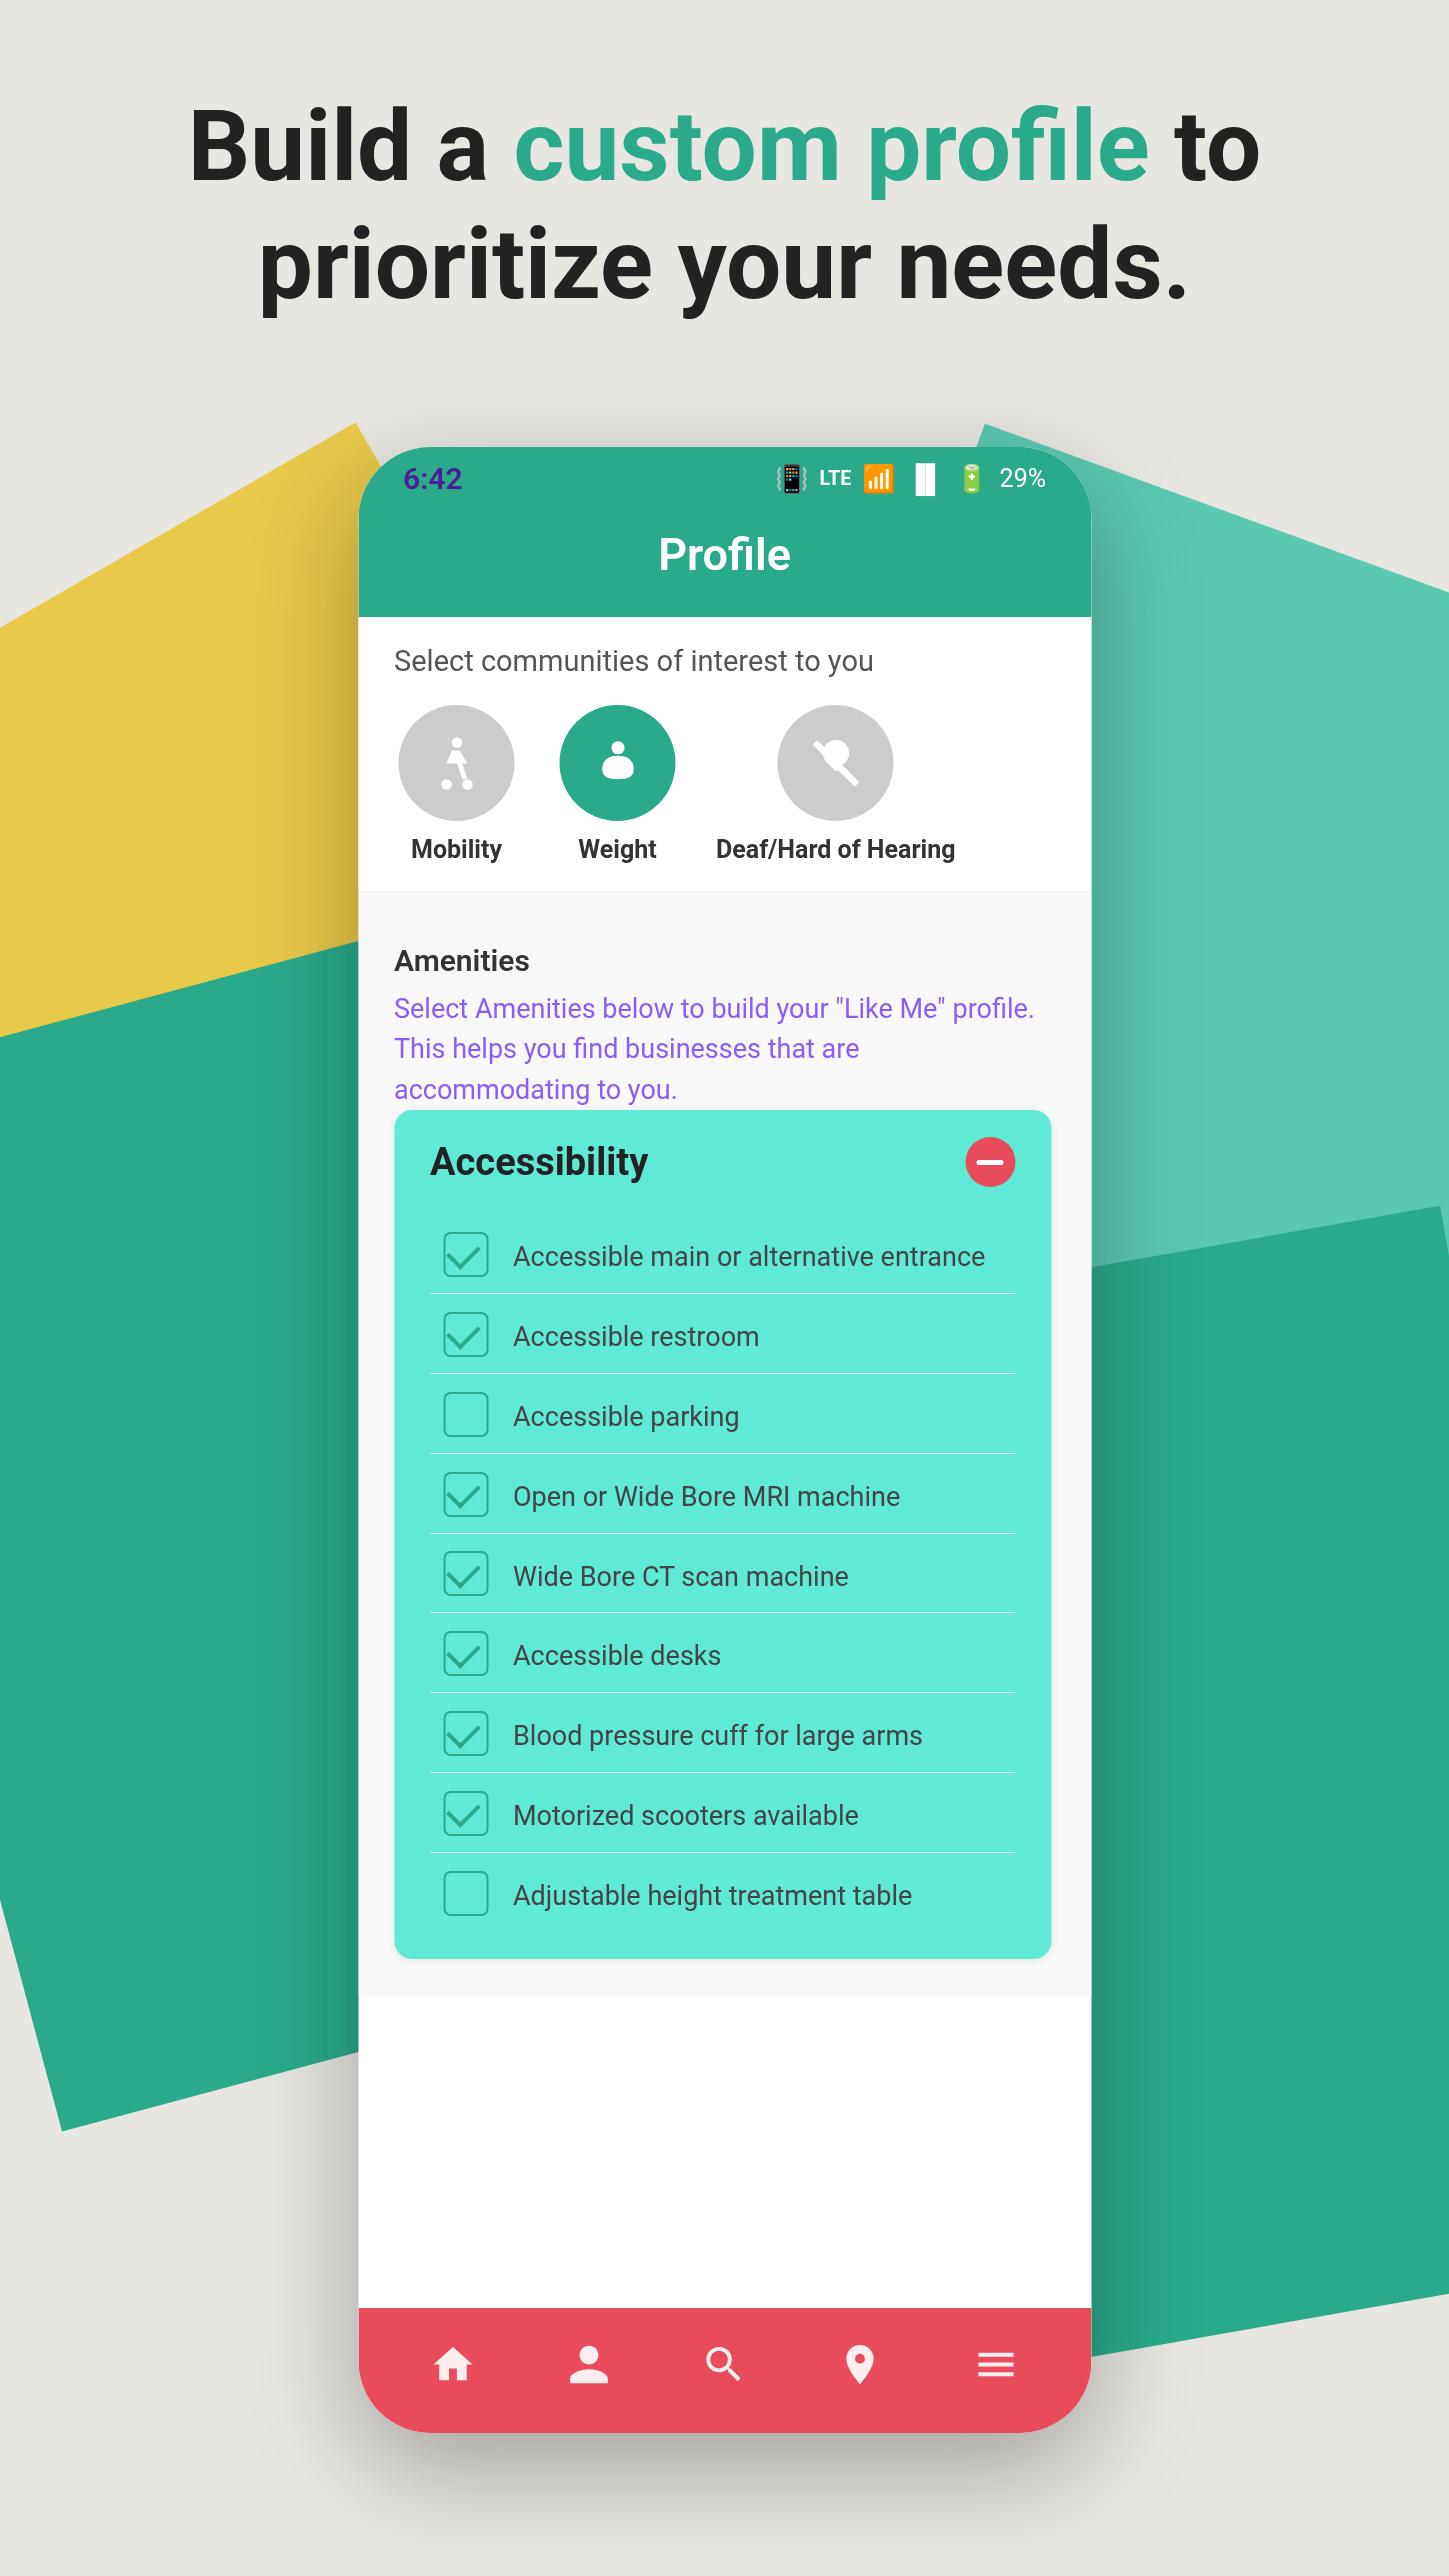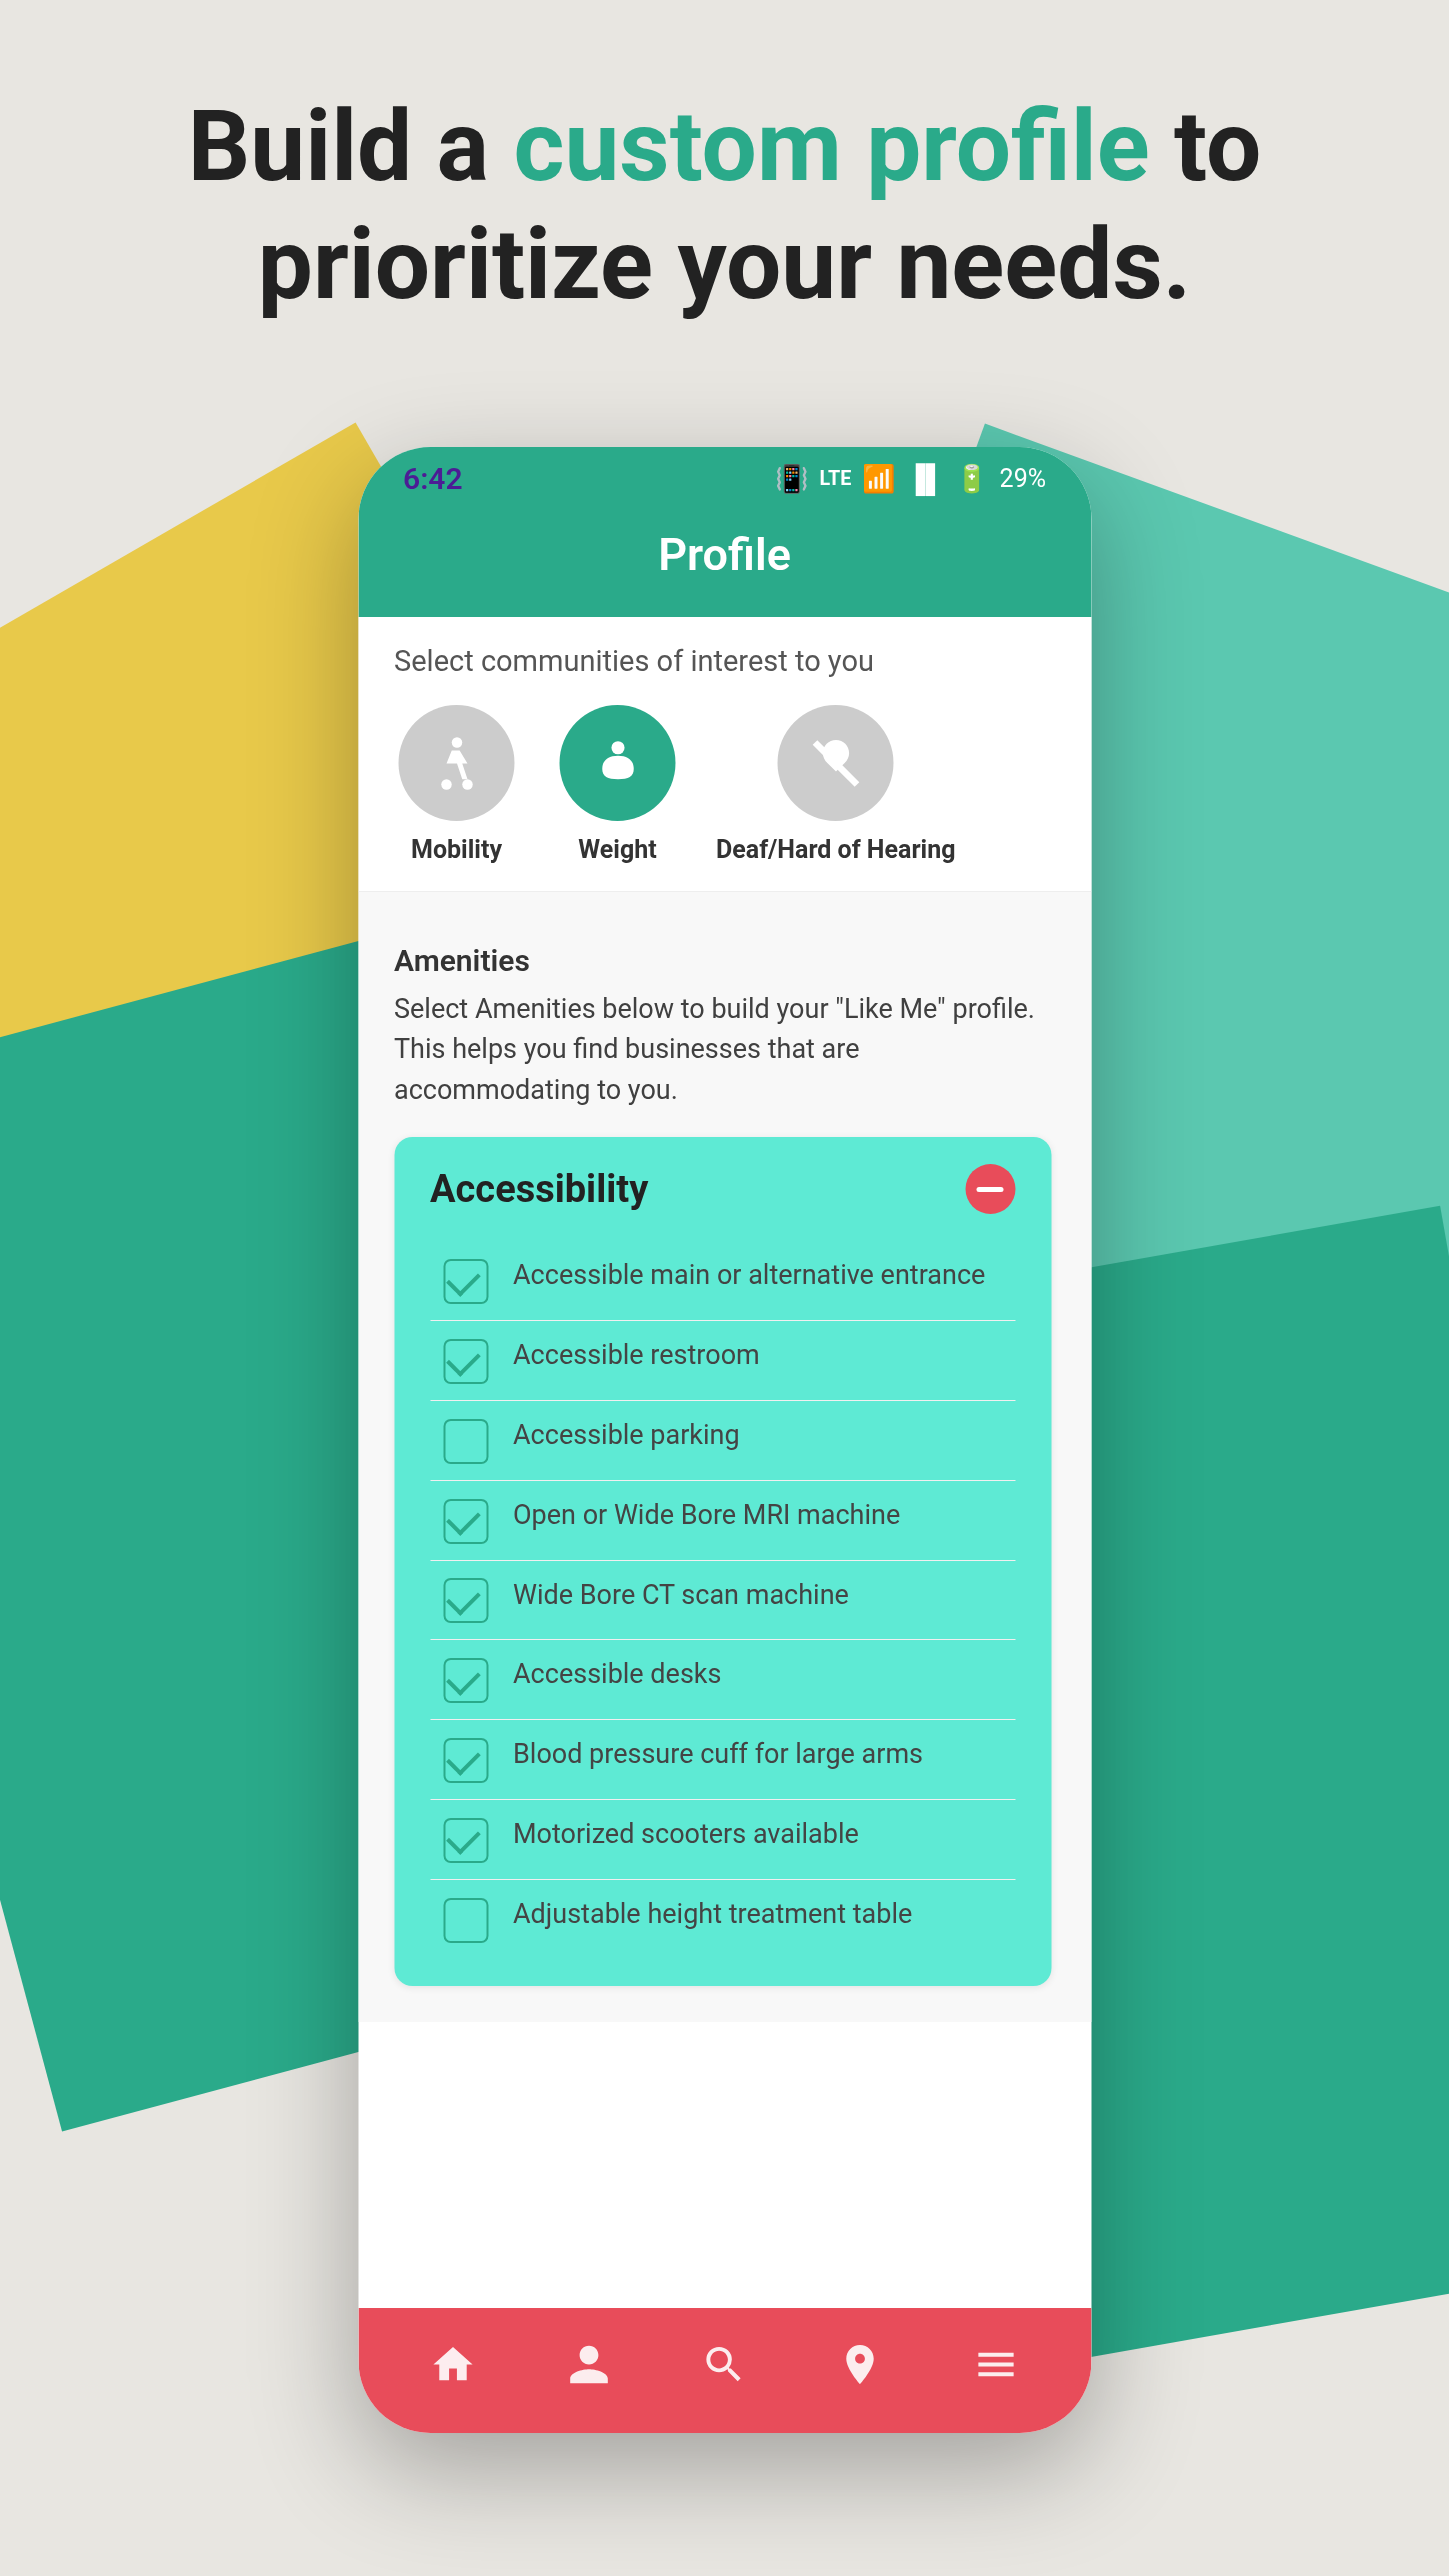--- a/index.html
+++ b/index.html
@@ -189,23 +189,22 @@
     }
     .amenities-title {
       font-size: 30px;
       font-weight: 600;
       color: #333;
       margin-bottom: 10.7px;
       margin-top: 24px;
     }
     .amenities-desc {
       font-size: 27px;
-      color: #404040;
+      color: #8b5cf6;
       line-height: 1.5;
-      margin-bottom: 27px;
     }
 
     
     .accessibility-card {
       background: #5eead4;
       border-radius: 18px;
       margin: 0 4px 18px 0;
       padding: 27px 36px;
       box-shadow: 0 1.8px 7.2px rgba(0,0,0,0.08);
     }
@@ -233,21 +232,21 @@
       content: '';
       width: 27px;
       height: 4.5px;
       background: white;
       border-radius: 2.7px;
     }
 
     
     .checklist-item {
       display: flex;
-      align-items: flex-start;
+      align-items: flex-end;
       gap: 25px;
       padding: 16px 13px;
       border-bottom: 0.9px solid #f0f0f0;
     }
     .checklist-item:last-child {
       border-bottom: none;
     }
     .checkbox {
       width: 45px;
       height: 45px;

